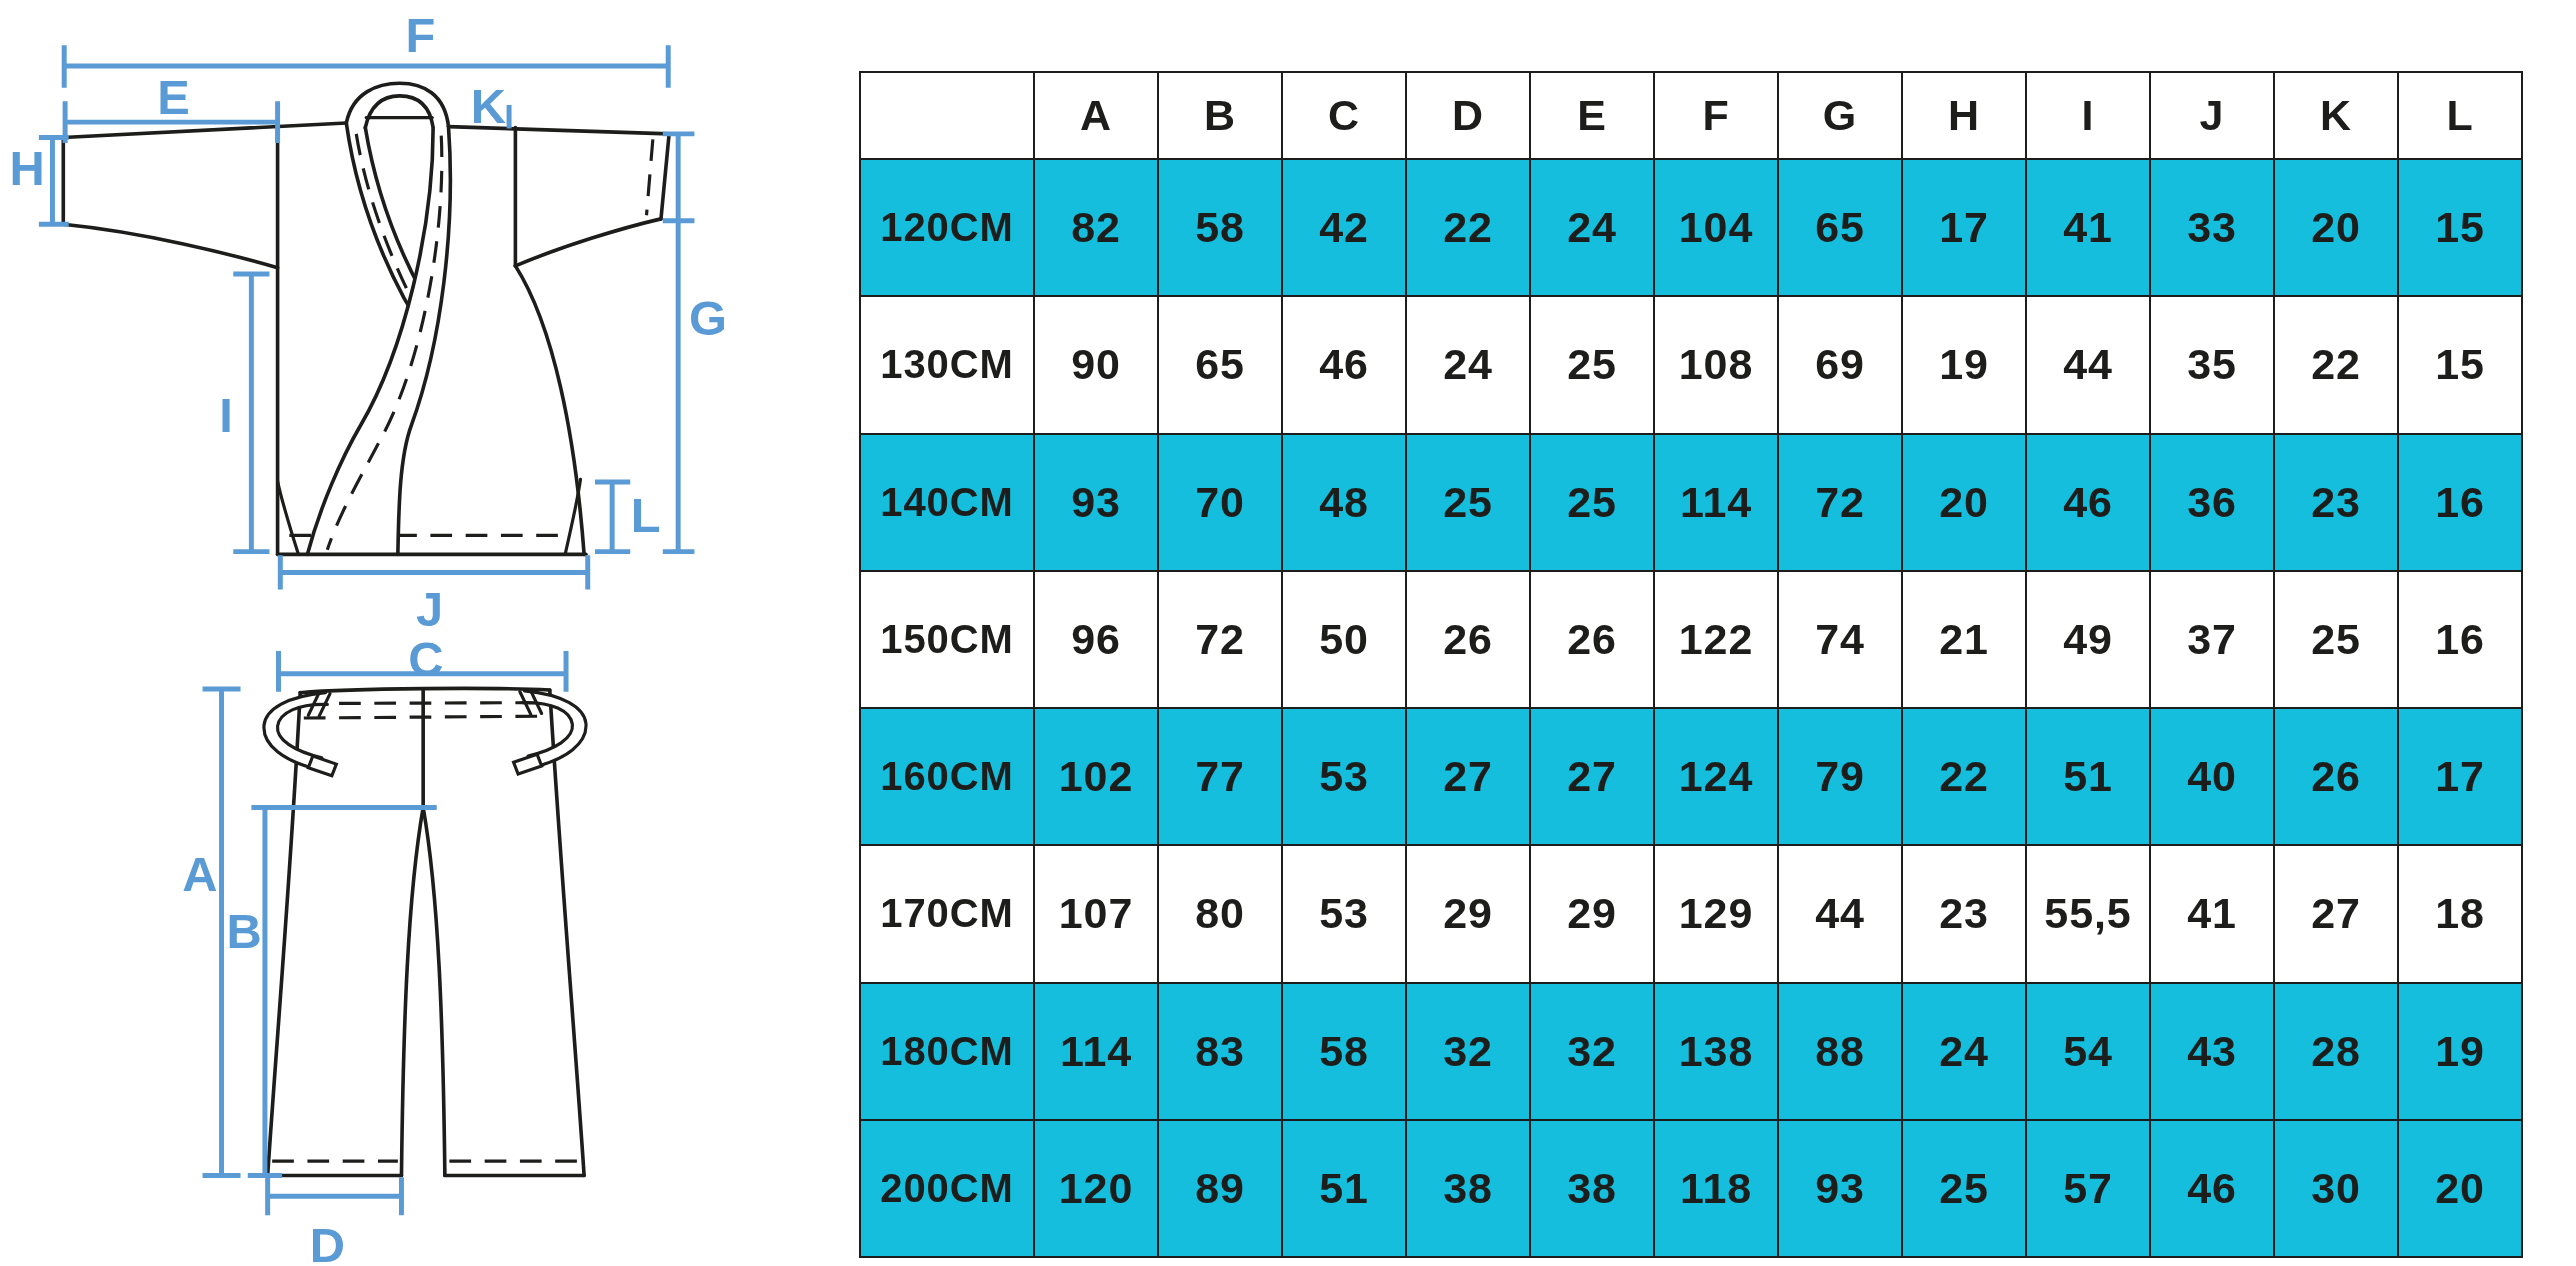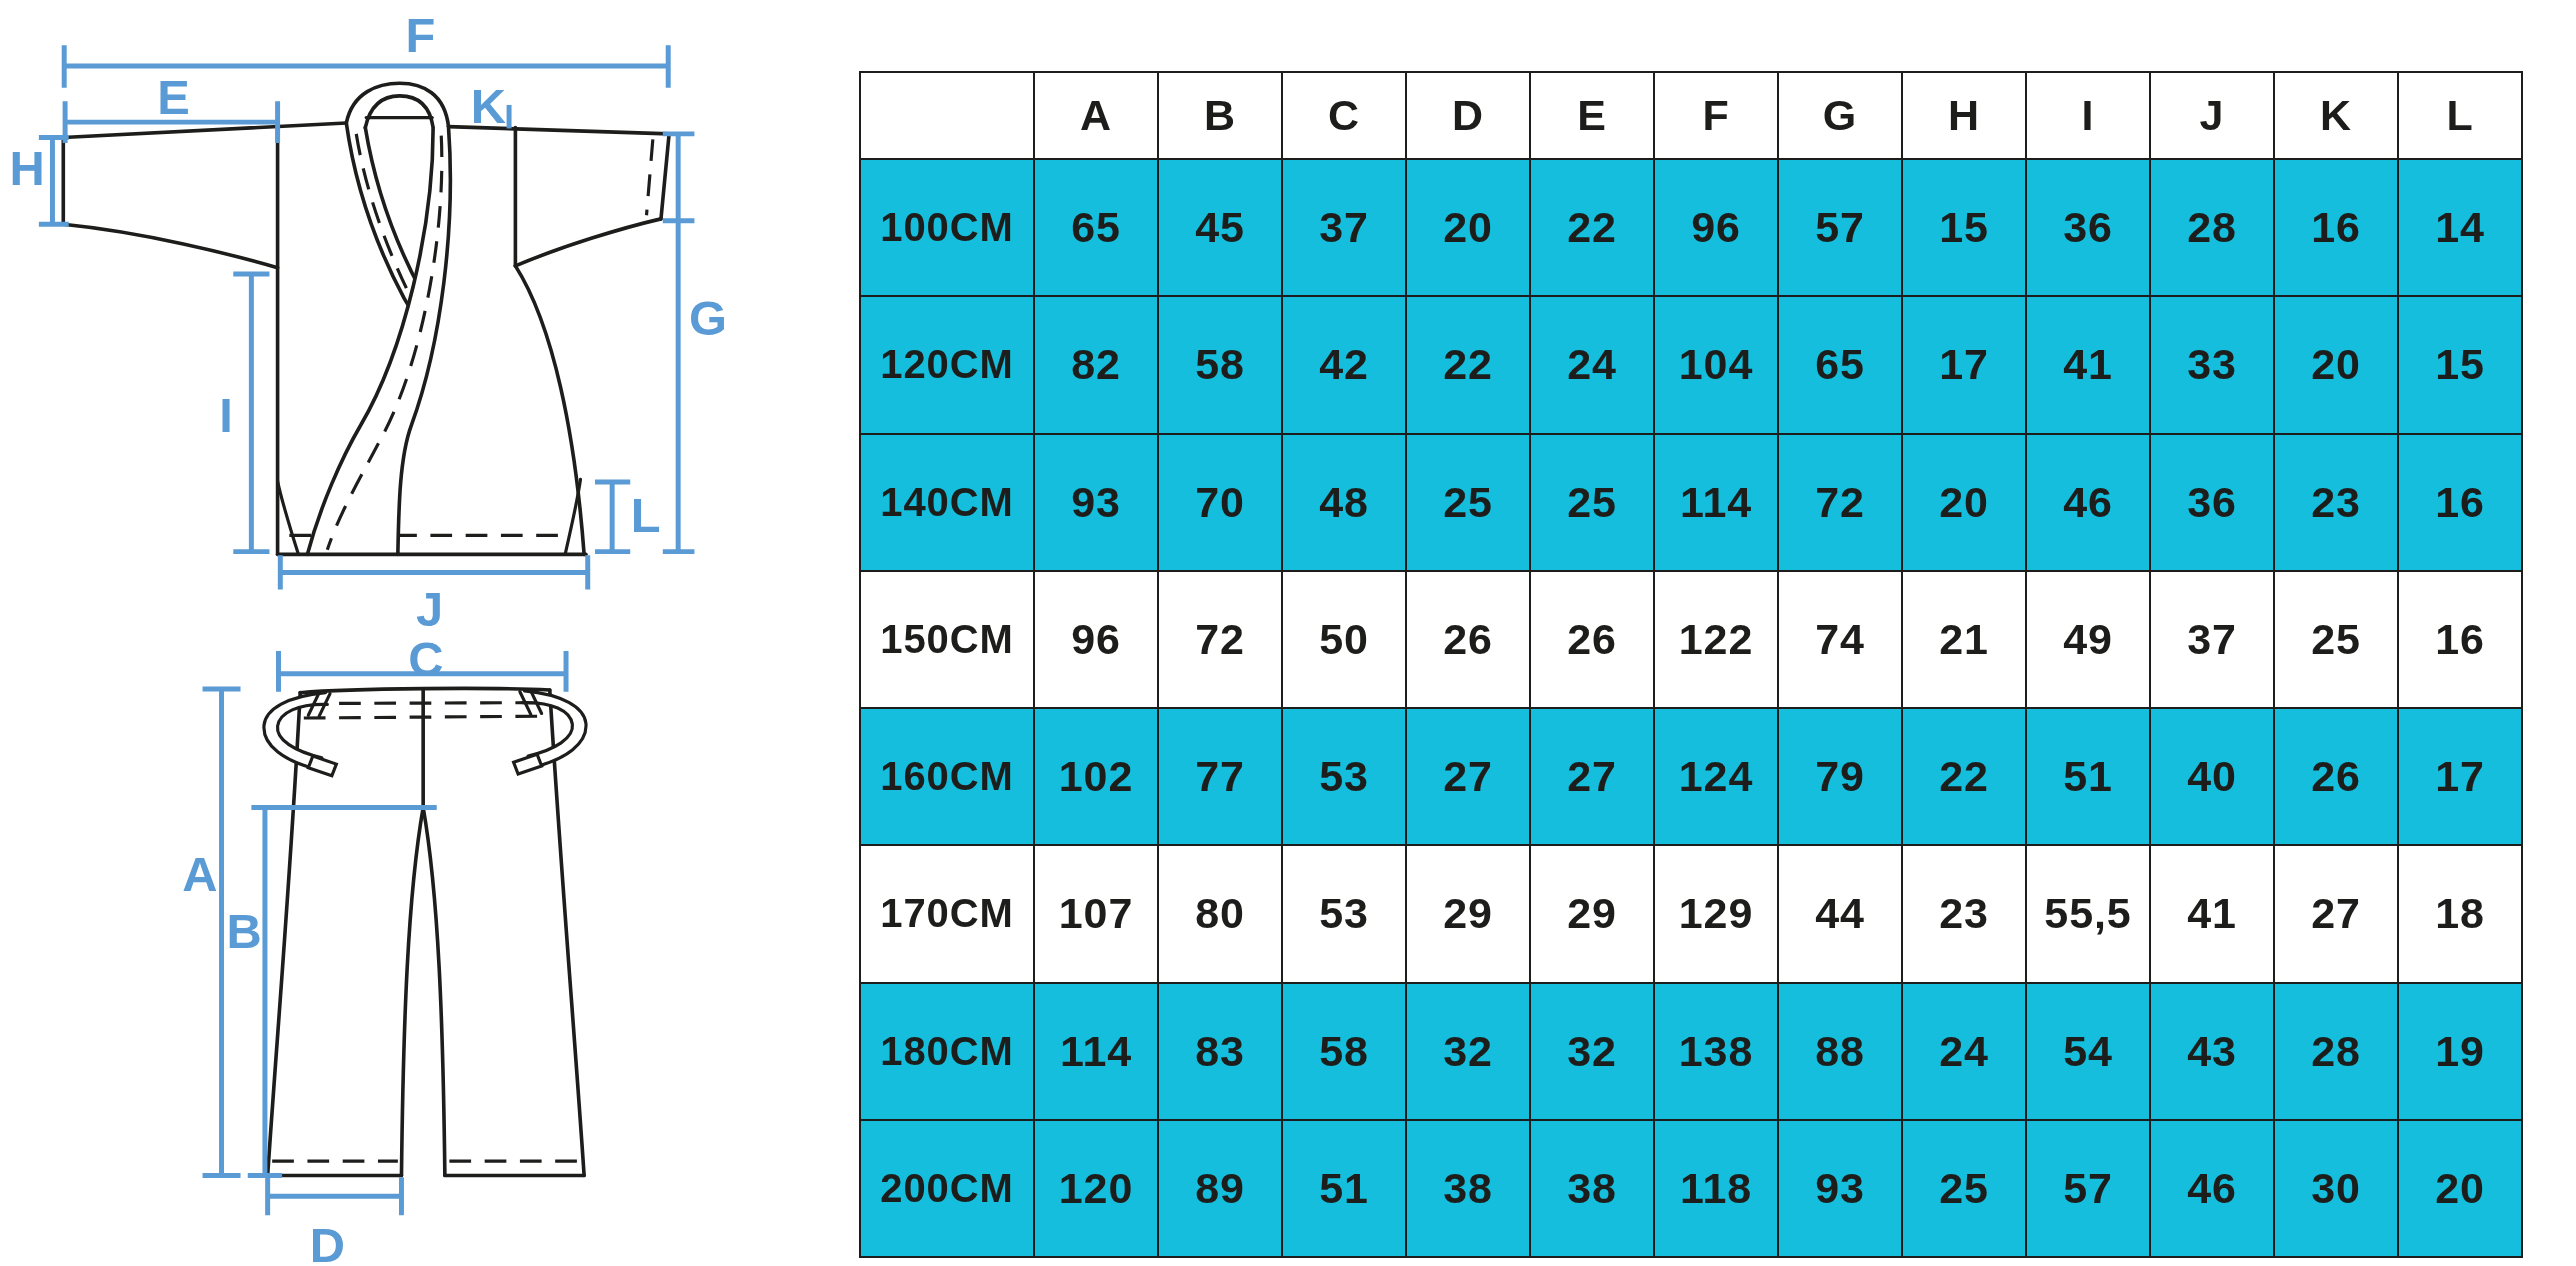--- a/index.html
+++ b/index.html
@@ -171,47 +171,47 @@
           <th>G</th>
           <th>H</th>
           <th>I</th>
           <th>J</th>
           <th>K</th>
           <th>L</th>
         </tr>
     </thead>
     <tbody id="table-body">
         <tr class="hl">
-          <th>100CM</th>
-          <td>65</td>
-          <td>45</td>
-          <td>37</td>
-          <td>20</td>
-          <td>22</td>
-          <td>96</td>
-          <td>57</td>
-          <td>15</td>
-          <td>36</td>
-          <td>28</td>
-          <td>16</td>
-          <td>14</td>
-        </tr>
-        <tr class="hl">
           <th>120CM</th>
           <td>82</td>
           <td>58</td>
           <td>42</td>
           <td>22</td>
           <td>24</td>
           <td>104</td>
           <td>65</td>
           <td>17</td>
           <td>41</td>
           <td>33</td>
           <td>20</td>
+          <td>15</td>
+        </tr>
+        <tr>
+          <th>130CM</th>
+          <td>90</td>
+          <td>65</td>
+          <td>46</td>
+          <td>24</td>
+          <td>25</td>
+          <td>108</td>
+          <td>69</td>
+          <td>19</td>
+          <td>44</td>
+          <td>35</td>
+          <td>22</td>
           <td>15</td>
         </tr>
         <tr class="hl">
           <th>140CM</th>
           <td>93</td>
           <td>70</td>
           <td>48</td>
           <td>25</td>
           <td>25</td>
           <td>114</td>

